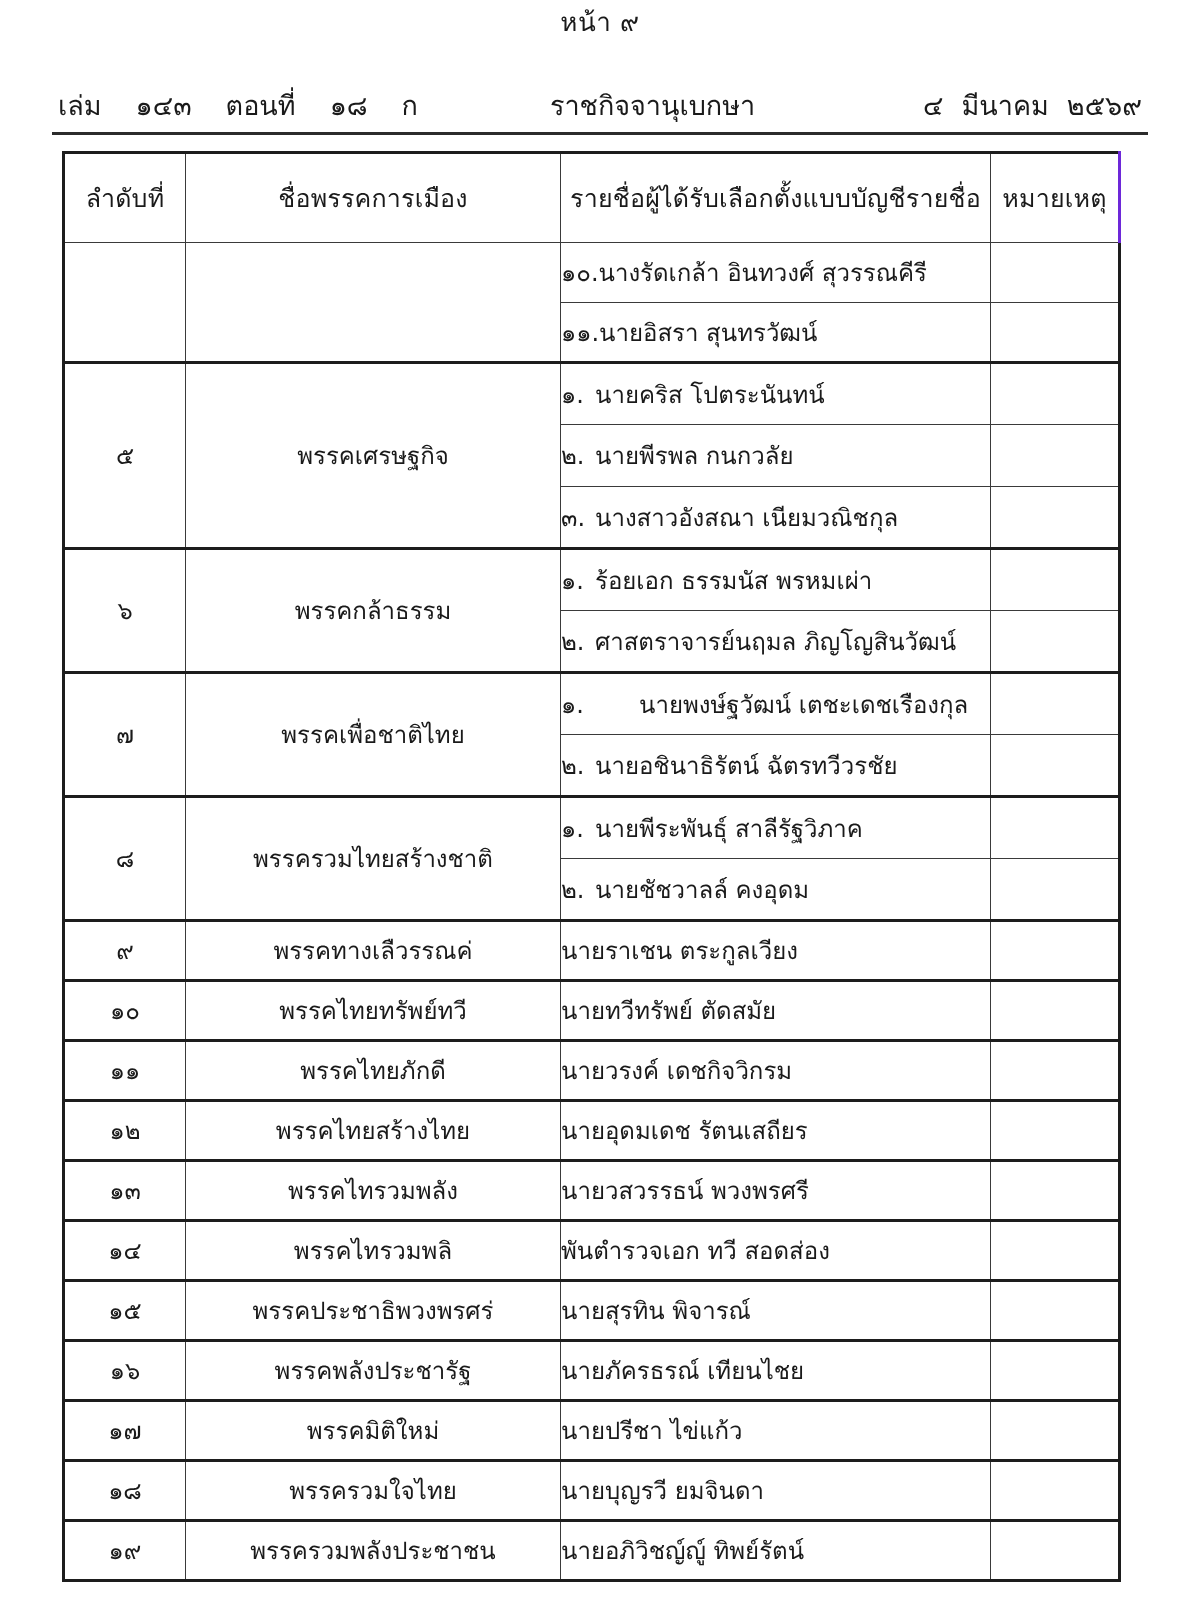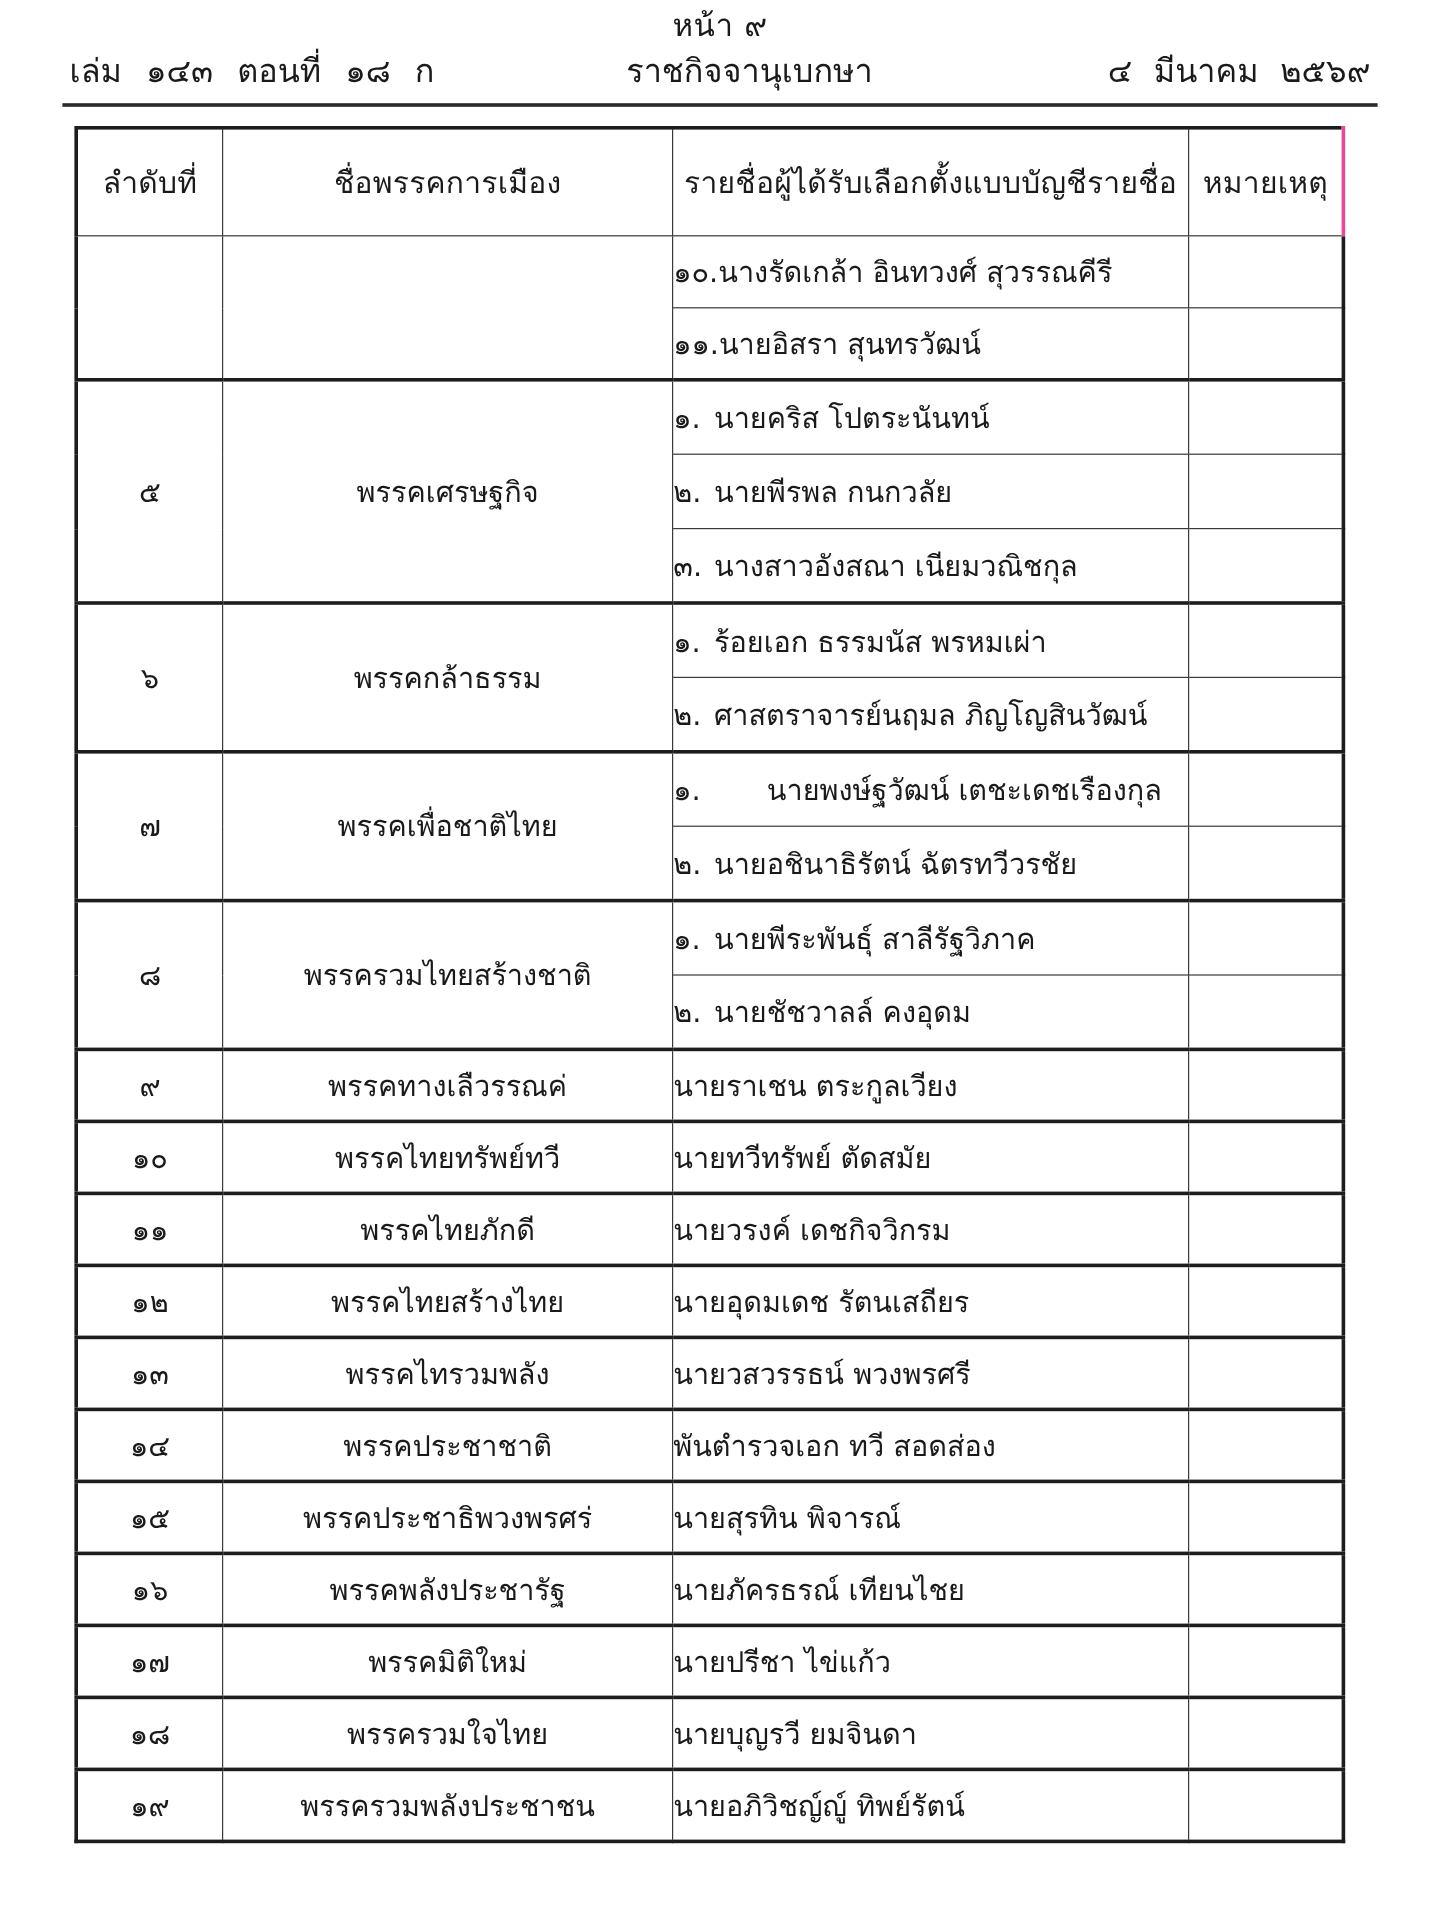--- a/index.html
+++ b/index.html
@@ -32,22 +32,23 @@
   .header-line {
     display: flex;
     align-items: baseline;
     justify-content: space-between;
     padding: 6px 58px 0 58px;
     font-size: 27px;
     line-height: 1.2;
   }
   .header-left {
     display: flex;
-    gap: 20px;
+    gap: 34px;
     white-space: nowrap;
+    margin-top: 46px;
   }
   .header-center {
     flex: 0 0 auto;
     white-space: nowrap;
     margin-left: -36px;
   }
   .header-right {
     display: flex;
     gap: 18px;
     white-space: nowrap;
@@ -86,21 +87,21 @@
   thead th {
     border-top: 3px solid #1d1d1d;
     border-bottom: 3px solid #1d1d1d;
     height: 88px;
     text-align: center;
     font-weight: 400;
     font-size: 25px;
     letter-spacing: 0.2px;
   }
   thead th.col-left-edge  { border-left: 3px solid #1d1d1d; }
-  thead th.col-right-edge { border-right: 3px solid #ec4899; }
+  thead th.col-right-edge { border-right: 3px solid #6d28d9; }
 
   td.order-cell {
     text-align: center;
     border-left: 3px solid #1d1d1d;
     border-right: 2px solid #2a2a2a;
     font-size: 24px;
   }
   td.party-cell {
     text-align: center;
     border-right: 2px solid #2a2a2a;
@@ -292,21 +293,21 @@
             <span class="party-text">พรรคไทรวมพลัง</span>
           </td>
           <td class="name-cell"><span class="name-text" style="display: inline;">นายวสวรรธน์  พวงพรศรี</span></td>
           <td class="remark-cell"></td>
         </tr>
         <tr class="group-start row-h-single">
           <td class="order-cell" rowspan="1" style="vertical-align: middle;">
             <span class="order-text">๑๔</span>
           </td>
           <td class="party-cell" rowspan="1" style="vertical-align: middle;">
-            <span class="party-text">พรรคประชาชาติ</span>
+            <span class="party-text">พรรคไทรวมพลิ</span>
           </td>
           <td class="name-cell"><span class="name-text" style="display: inline;">พันตำรวจเอก ทวี  สอดส่อง</span></td>
           <td class="remark-cell"></td>
         </tr>
         <tr class="group-start row-h-single">
           <td class="order-cell" rowspan="1" style="vertical-align: middle;">
             <span class="order-text">๑๕</span>
           </td>
           <td class="party-cell" rowspan="1" style="vertical-align: middle;">
             <span class="party-text">พรรคประชาธิพวงพรศร่</span>

